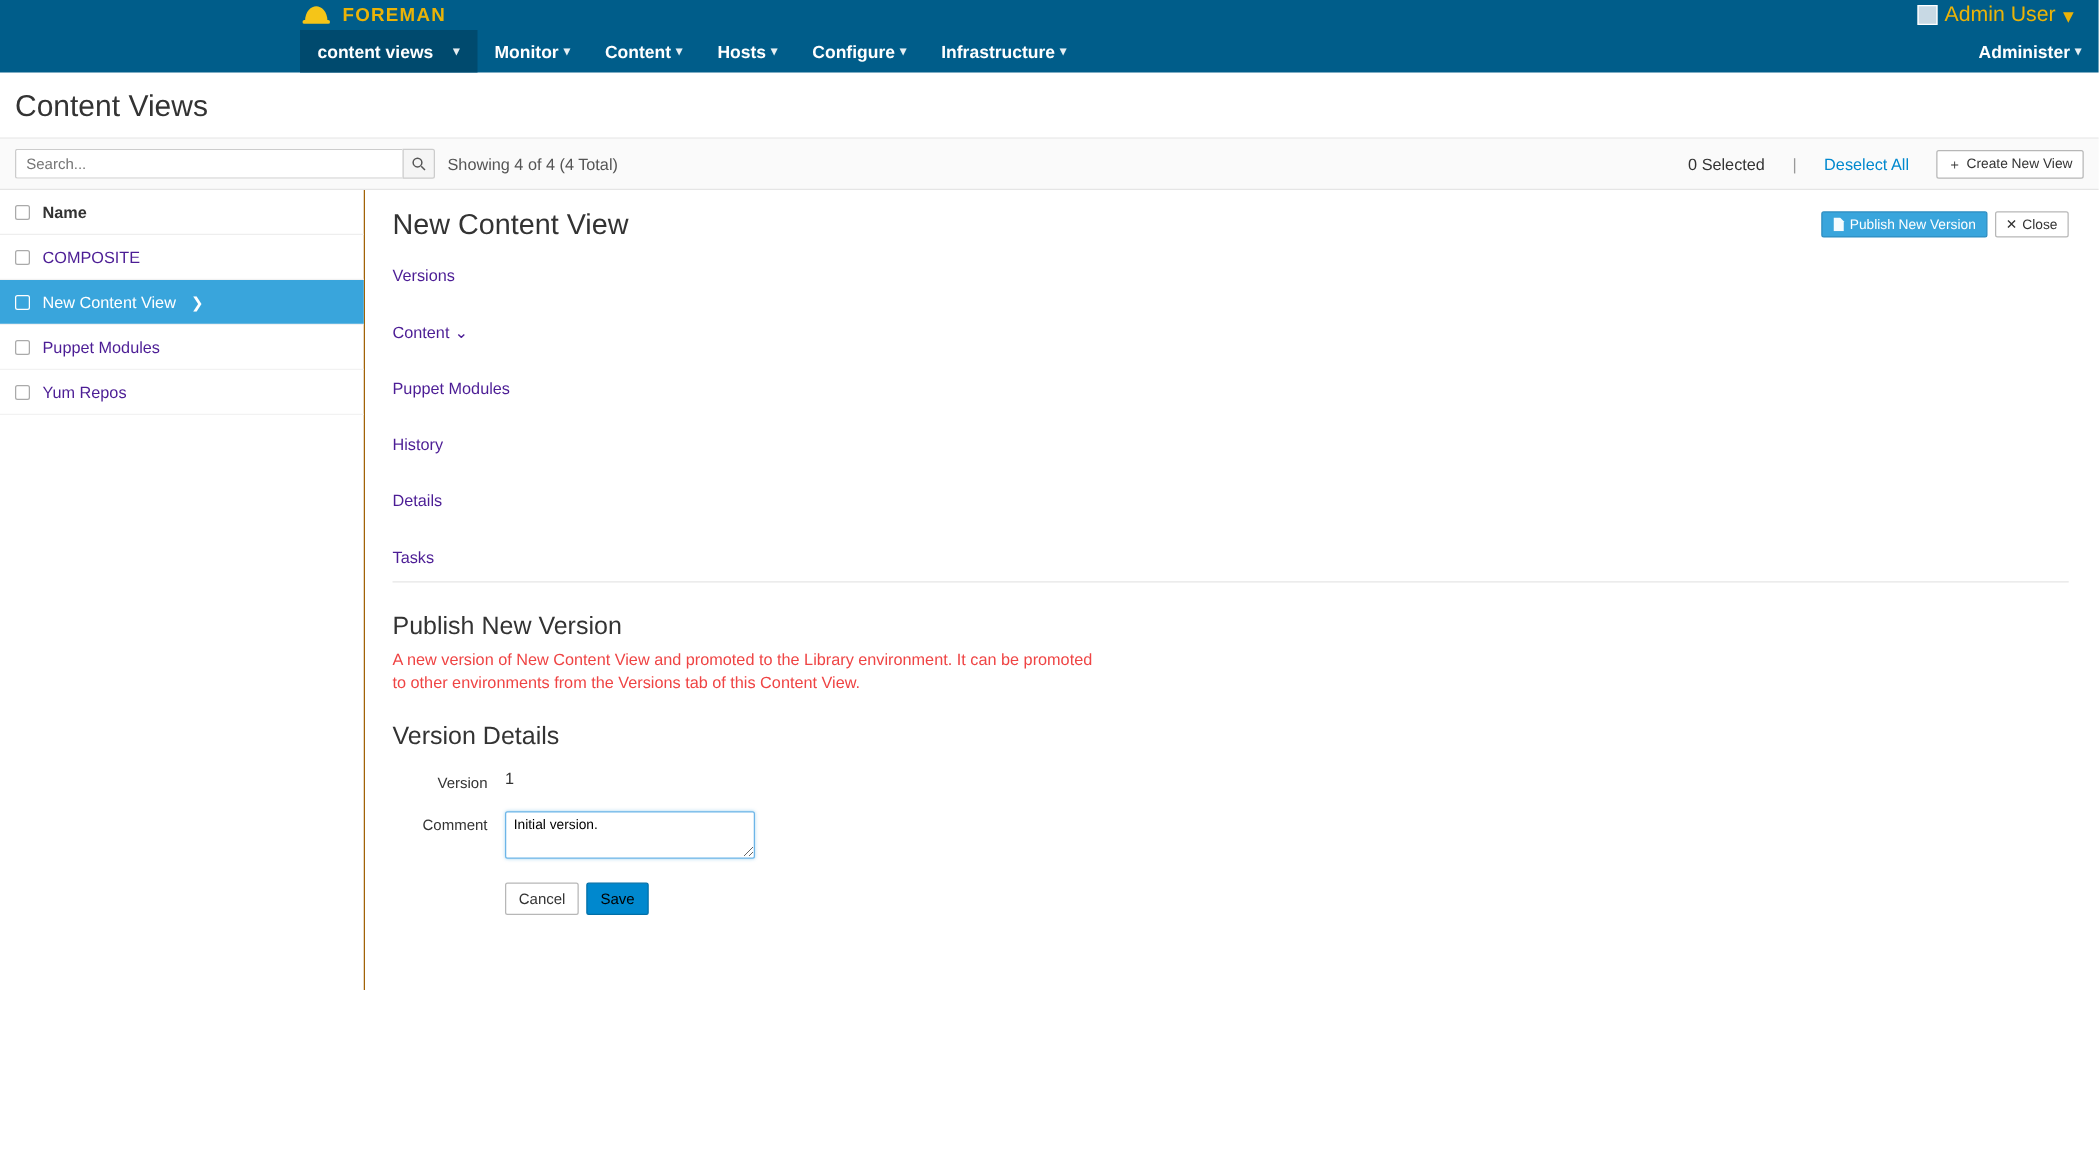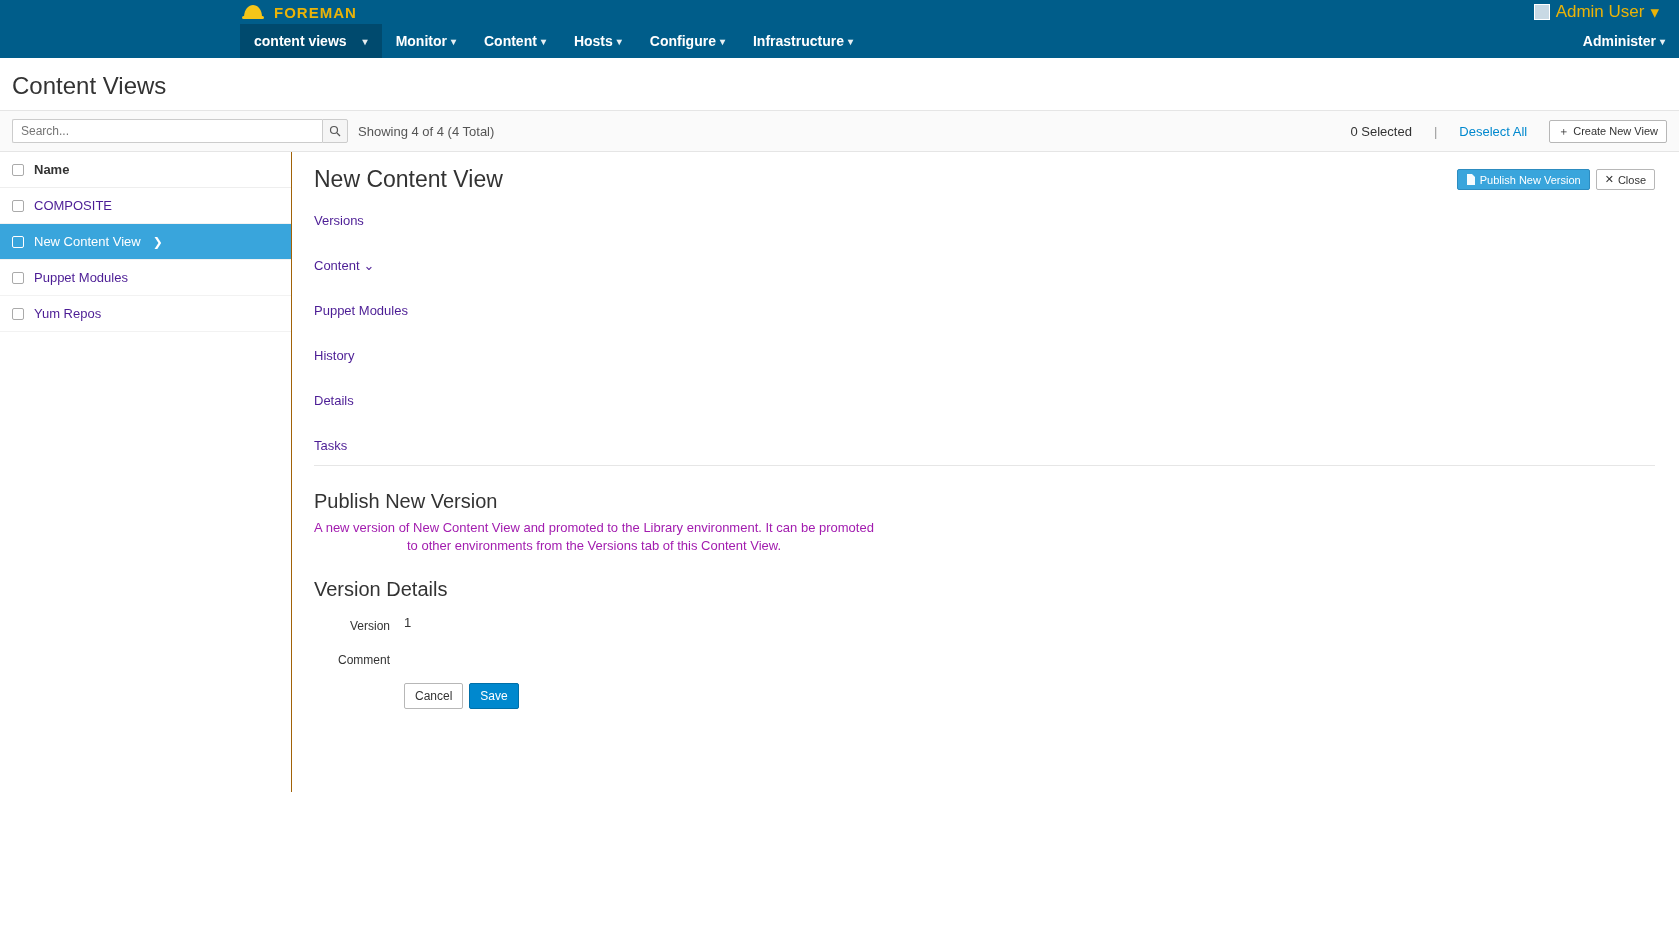--- a/index.html
+++ b/index.html
@@ -21,42 +21,42 @@
 .page-title-row h1 { font-size: 24px; font-weight: 400; color: #333; }
 
 .toolbar { display: flex; align-items: center; padding: 8px 12px; border-bottom: 1px solid #e5e5e5; gap: 10px; background: #fafafa; }
 .search-wrap { display: flex; align-items: flex-end; }
 .search-input { width: 310px; height: 24px; border: 1px solid #ccc; border-right: none; border-radius: 2px 0 0 2px; padding: 0 8px; font-size: 12px; }
 .search-btn { width: 26px; height: 24px; border: 1px solid #ccc; border-radius: 0 2px 2px 0; background: #f5f5f5; cursor: pointer; display: flex; align-items: center; justify-content: center; }
 .toolbar .showing { color: #555; font-size: 13px; }
 .toolbar .right { margin-left: auto; display: flex; align-items: center; gap: 22px; font-size: 13px; }
 .btn { border: 1px solid #b7b7b7; background: #fff; padding: 3px 8px; font-size: 11px; border-radius: 2px; cursor: pointer; display: inline-flex; align-items: center; gap: 4px; color: #333; }
 .btn.primary { background: #39a5dc; border-color: #2d8cc0; color: #fff; }
-.btn.save { background: #0088ce; border-color: #006fa8; color: #ffffff; font-size: 12px; padding: 5px 10px; }
+.btn.save { background: #0088ce; border-color: #006fa8; color: #000000; font-size: 12px; padding: 5px 10px; }
 .btn.cancel { font-size: 12px; padding: 5px 10px; }
 
 .content-wrap { display: flex; min-height: 640px; }
 .sidebar { width: 292px; border-right: 1px solid #a16207; }
 .sidebar .header-row { display: flex; align-items: center; padding: 10px 12px; border-bottom: 1px solid #eee; font-weight: 700; gap: 10px; }
 .sidebar .row { display: flex; align-items: center; padding: 10px 12px; border-bottom: 1px solid #f2f2f2; gap: 10px; cursor: pointer; }
 .sidebar .row .cb { width: 12px; height: 12px; border: 1px solid #aaa; border-radius: 2px; background: #fff; flex-shrink: 0; }
 .sidebar .row.selected { background: #39a5dc; color: #fff; }
 .sidebar .row.selected .cb { border-color: #fff; background: #39a5dc; }
 .sidebar .row.selected a { color: #fff; }
 .sidebar .row .chev { font-size: 12px; margin-left: 2px; }
 
 .main { flex: 1; padding: 14px 24px 14px 22px; }
 .main .title-row { display: flex; align-items: center; }
 .main .title-row h2 { font-size: 23px; font-weight: 400; color: #333; }
 .main .title-row .actions { margin-left: auto; display: flex; gap: 6px; }
 .tabs { display: flex; gap: 26px; margin: 18px 0 0; padding: 0 0 10px; border-bottom: 1px solid #e6e6e6; font-size: 13px; flex-direction: column; }
 .tabs a { padding: 2px 0; display: inline-flex; align-items: center; gap: 4px; }
 
 .section-h { font-size: 20px; font-weight: 400; margin-top: 24px; color: #333; }
-.section-p { margin-top: 6px; font-size: 13px; color: #a21caf; max-width: 560px; line-height: 1.35; text-align: center; }
+.section-p { margin-top: 6px; font-size: 13px; color: #ef4444; max-width: 560px; line-height: 1.35; }
 
 .form { margin-top: 14px; }
 .form .frow { display: flex; align-items: flex-start; margin-bottom: 16px; }
 .form .flabel { width: 90px; text-align: right; font-weight: 400; font-size: 12px; padding-top: 4px; padding-right: 14px; }
 .form .fval { font-size: 13px; }
 .form textarea { width: 200px; height: 38px; border: 1px solid #6cb5e8; border-radius: 2px; padding: 4px 6px; font-size: 11px; font-family: inherit; resize: both; outline: none; box-shadow: 0 0 3px rgba(0,136,206,.35); }
 .form .btnrow { margin-left: 90px; display: flex; gap: 6px; }
 
 .deselect { color: #0088ce; }
 .pipe { color: #999; }
@@ -197,20 +197,23 @@
 
     <h3 class="section-h">Version Details</h3>
 
     <div class="form">
       <div class="frow">
         <div class="flabel">Version</div>
         <div class="fval">1</div>
       </div>
       <div class="frow">
         <div class="flabel">Comment</div>
+        <div class="fval">
+          <textarea style="">Initial version.</textarea>
+        </div>
       </div>
       <div class="btnrow">
         <button class="btn cancel">Cancel</button>
         <button class="btn save">Save</button>
       </div>
     </div>
   </div>
 </div>
 
 </body></html>

